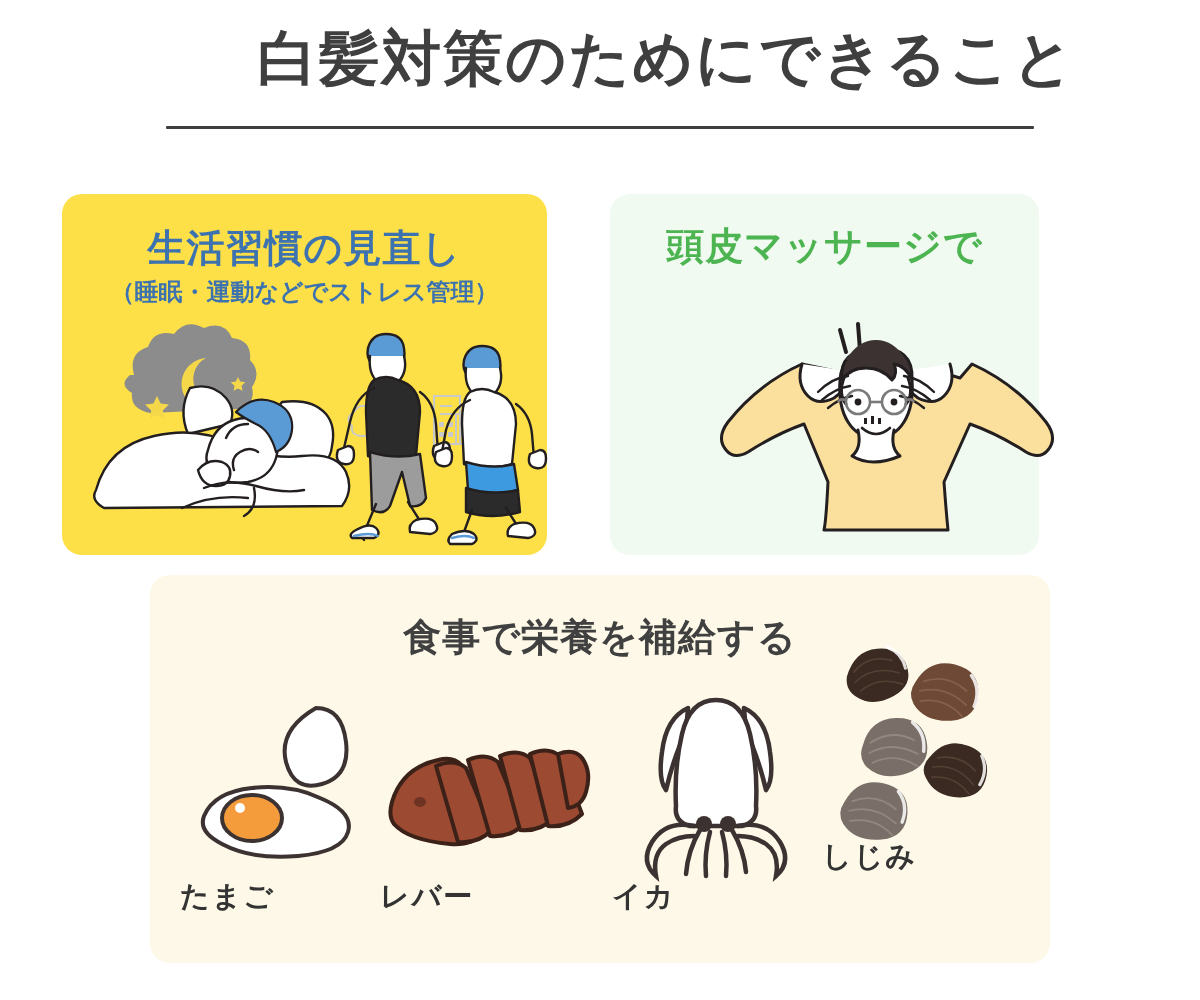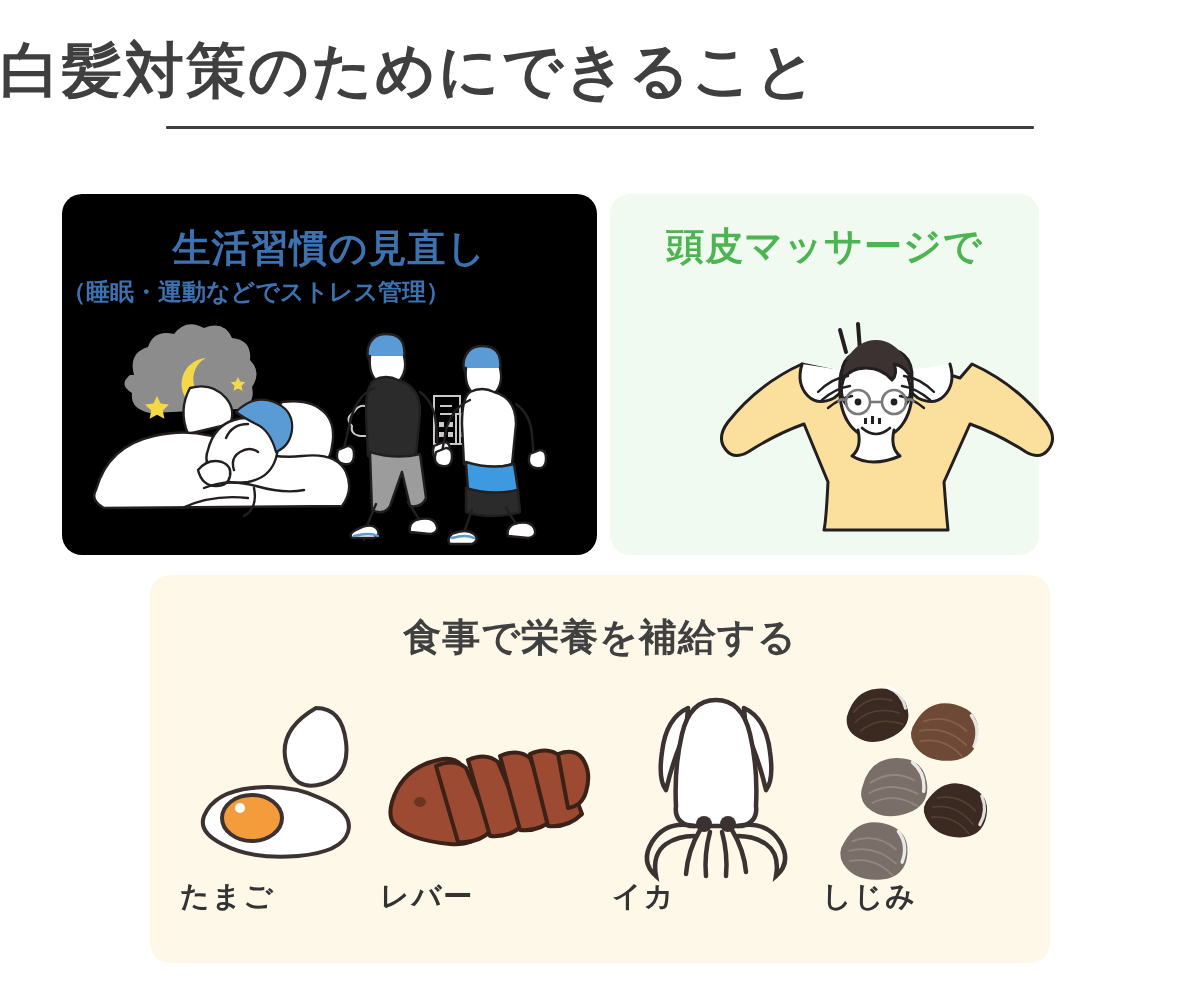--- a/index.html
+++ b/index.html
@@ -20,23 +20,23 @@
     position: relative;
     width: 1200px;
     height: 1000px;
     box-sizing: border-box;
   }
 
   
   .header {
     position: absolute;
     left: 0;
-    top: 38px;
+    top: 26px;
     width: 1076px;
-    text-align: left;
+    text-align: right;
   }
   .page-title {
     font-size: 60px;
     font-weight: 700;
     color: #3f3f3f;
     letter-spacing: 2px;
     line-height: 1.1;
     margin: 0;
     white-space: nowrap;
   }
@@ -52,23 +52,23 @@
 
   
   .card {
     position: absolute;
     border-radius: 20px;
     box-sizing: border-box;
   }
   .card-lifestyle {
     left: 62px;
     top: 194px;
-    width: 535px;
+    width: 485px;
     height: 361px;
-    background: #000000;
+    background: #fde047;
     font-family: Liberation Serif, serif;
   }
   .card-massage {
     left: 610px;
     top: 194px;
     width: 429px;
     height: 361px;
     background: #f1faf0;
   }
   .card-diet {
@@ -92,20 +92,21 @@
     width: 100%;
     font-size: 38px;
     color: #3c72b0;
     letter-spacing: 1px;
   }
   .subheading-lifestyle {
     position: absolute;
     left: 0;
     top: 82px;
     width: 100%;
+    text-align: center;
     font-size: 24px;
     font-weight: 700;
     color: #3c72b0;
     letter-spacing: 0px;
     white-space: nowrap;
   }
   .heading-massage {
     position: absolute;
     left: 0;
     top: 30px;
@@ -145,21 +146,21 @@
   .food-label {
     font-size: 29px;
     font-weight: 700;
     color: #333333;
     letter-spacing: 2px;
     margin-top: 2px;
   }
   .food-egg   { left: 180px; top: 690px; width: 215px; }
   .food-liver { left: 380px; top: 690px; width: 215px; font-family: Liberation Mono, monospace; }
   .food-squid { left: 612px; top: 690px; width: 215px; }
-  .food-clam  { left: 822px; top: 690px; width: 215px; }
+  .food-clam  { left: 822px; top: 650px; width: 215px; }
 
   svg { display: block; overflow: visible; }
 </style>
 </head>
 <body>
 
 <div class="page">
 
   <div class="header">
     <h1 class="page-title">白髪対策のためにできること</h1>

